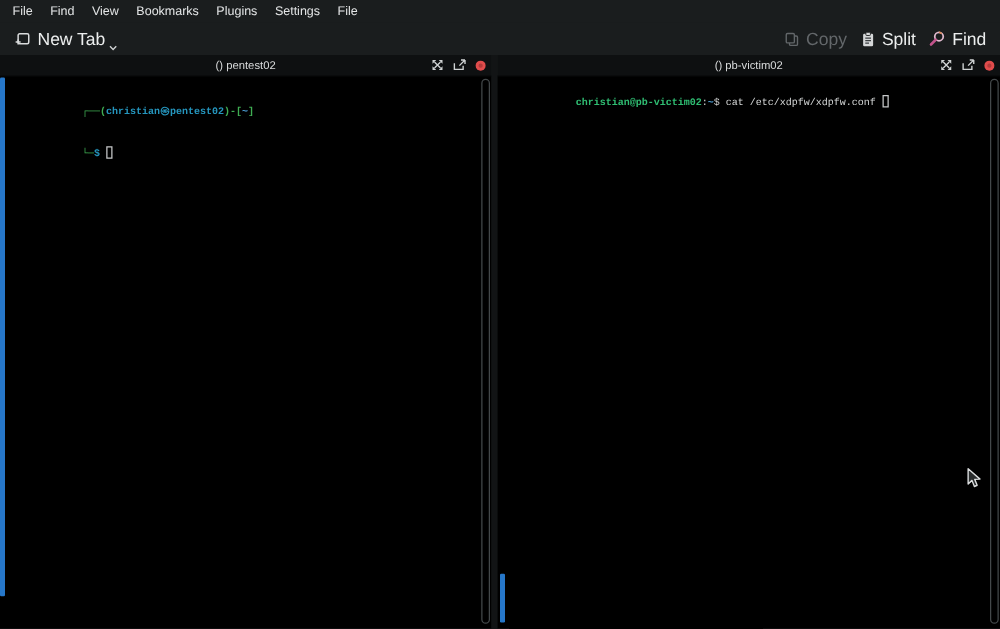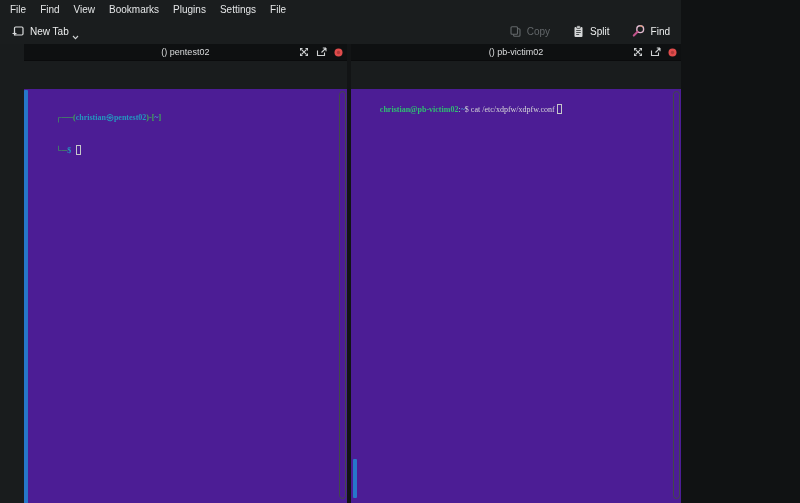--- a/index.html
+++ b/index.html
@@ -1,49 +1,49 @@
 <!DOCTYPE html>
 <html><head>
 <meta charset="utf-8">
 <style>
   * { margin:0; padding:0; box-sizing:border-box; }
   html,body { background:#101213; }
   #screen {
-    position:relative; width:681px; height:503px; overflow:hidden;
+    position:relative; width:800px; height:503px; overflow:hidden;
     background:#191c1d; font-family:"Liberation Sans",sans-serif;
     color:#e7e9ea; -webkit-font-smoothing:antialiased;
   }
   
   .menubar { height:18px; display:flex; align-items:center; padding-left:3px;
              background:#1a1d1e; font-size:10px; }
   .menu-item { padding:2px 7px; color:#e3e5e6; cursor:default; border-radius:2px; }
   
   .toolbar { height:26px; display:flex; align-items:center; padding:0 6px;
-             background:#1a1d1e; font-size:10px; }
+             background:#1a1d1e; font-size:14px; }
   .tb-btn { display:flex; align-items:center; gap:5px; padding:3px 5px;
             border-radius:3px; color:#eceeee; }
   .tb-btn svg { display:block; }
   .tb-btn.disabled { color:#63676a; }
   .tb-left { display:flex; align-items:flex-end; gap:10px; }
-  .tb-right { margin-left:auto; display:flex; align-items:center; gap:12px; }
+  .tb-right { margin-left:auto; display:flex; align-items:center; }
   .mini-arrow { margin-left:-2px; align-self:flex-end; margin-bottom:-2px; }
   
-  .splits { display:flex; height:459px;padding-left:24px; }
+  .splits { display:flex; height:459px; }
   .pane { display:flex; flex-direction:column; }
   .pane.left  { width:393px; }
   .pane.right { width:402px; }
   .splitter { width:5px; background:#121415; }
   .pane-header { height:17px; background:#0e1011; position:relative;
                  display:flex; align-items:center; justify-content:center;
                  font-size:9px; color:#dadcdd; border-bottom:1px solid #0a0b0c; }
   .hdr-icons { position:absolute; right:4px; top:0; height:100%;
                display:flex; align-items:center; gap:7px; }
   .hdr-icons svg { display:block; }
-  .term { flex:1; position:relative; background:#4c1d95;
-          font-family:Liberation Serif, serif; font-size:8px; line-height:11px;margin-top:28px; }
+  .term { flex:1; position:relative; background:#000000;
+          font-family:Liberation Mono, monospace; font-size:8px; line-height:11px; }
   .term-content { position:relative; }
   .term.left  .term-content { padding:12px 12px 0 8px; }
   .term.right .term-content { padding:4px 10px 0 5px; }
   .term-line { white-space:pre; }
   
   .kg { color:#3fae53; font-weight:bold; }   
   .kb { color:#2596be; font-weight:bold;text-align:right; }   
   .ug { color:#2fbd72; font-weight:bold; }   
   .pb { color:#4d9fd6; font-weight:bold; }   
   .fg { color:#d6d8d8; }                     

